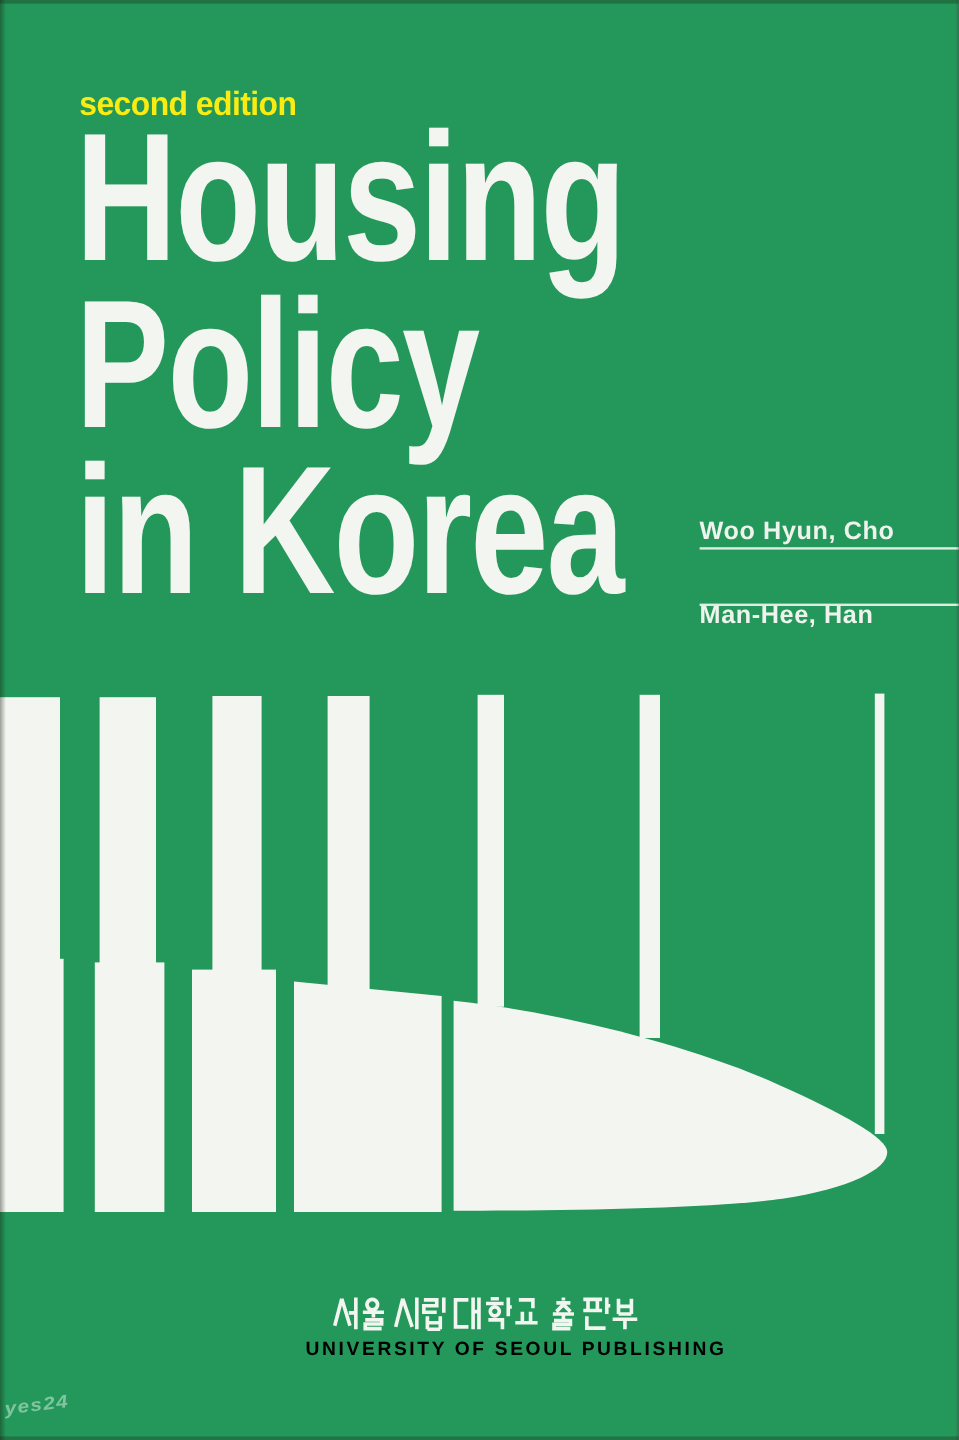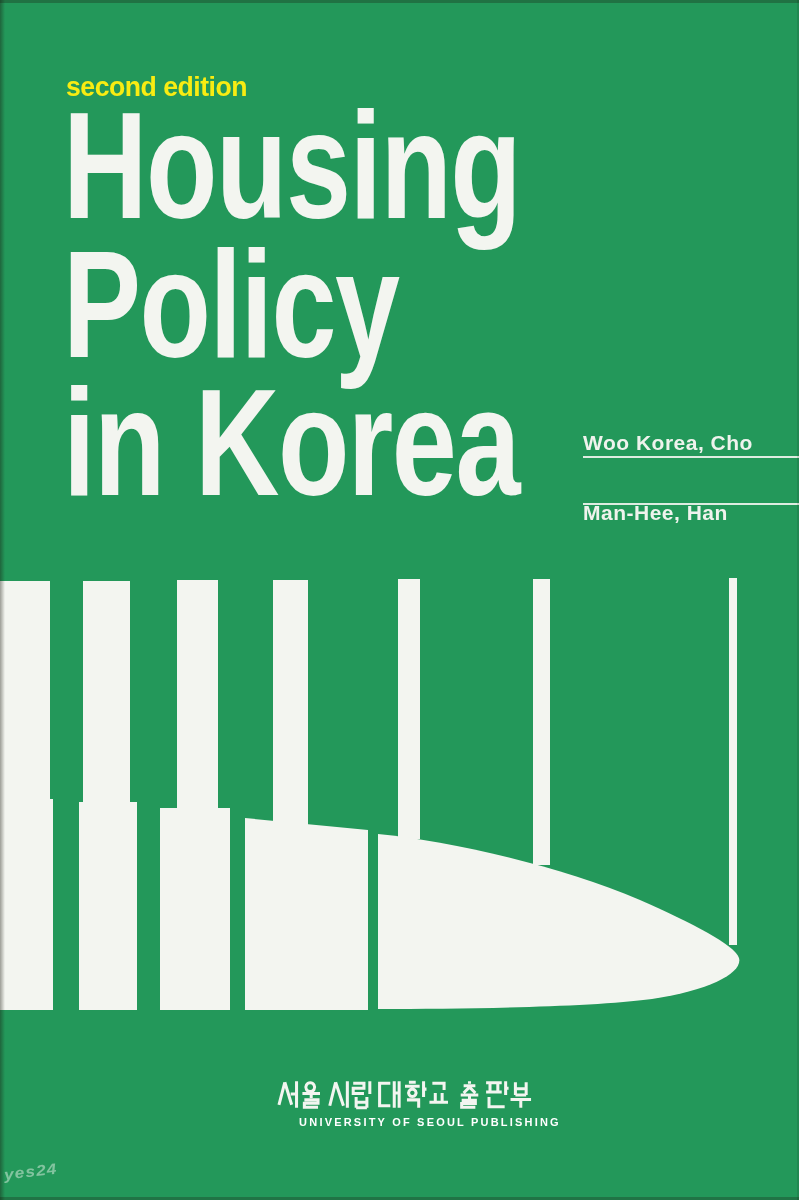--- a/index.html
+++ b/index.html
@@ -51,21 +51,21 @@
   .publisher-kr{position:absolute;left:277px;top:1080px;width:256px;height:30px;}
   .publisher-kr svg{display:block;}
   .kr-stroke{stroke:#f3f5f0;stroke-width:3.1;fill:none;stroke-linecap:butt;stroke-linejoin:miter;}
   .visually-hidden{
     position:absolute;width:1px;height:1px;overflow:hidden;
     clip:rect(0 0 0 0);white-space:nowrap;
   }
   .publisher-en{
     position:absolute;left:250px;top:1116px;width:360px;
     text-align:center;
-    font-size:11px;font-weight:bold;color:#ffffff;
+    font-size:16px;font-weight:bold;color:#000000;
     letter-spacing:2.2px;white-space:nowrap;
   }
   
   .watermark{
     position:absolute;left:3px;top:1166px;
     font-size:15px;font-style:italic;font-weight:bold;
     color:rgba(225,240,228,0.5);
     transform:rotate(-7deg) scaleX(1.15);transform-origin:0 0;
     letter-spacing:1px;
   }
@@ -108,21 +108,21 @@
   </svg>
 
   <div class="edition">second edition</div>
 
   <h1 style="margin:0;font-size:0">
     <span class="title-line title-1">Housing</span>
     <span class="title-line title-2">Policy</span>
     <span class="title-line title-3">in Korea</span>
   </h1>
 
-  <div class="author-row author-1">Woo Korea, Cho</div>
+  <div class="author-row author-1">Woo Hyun, Cho</div>
   <div class="author-rule rule-1"></div>
   <div class="author-row author-2">Man-Hee, Han</div>
   <div class="author-rule rule-2"></div>
 
   <div class="publisher-kr">
     <span class="visually-hidden">서울시립대학교 출판부</span>
     <svg width="256" height="30" viewBox="0 0 262 30" aria-hidden="true">
       <g class="kr-stroke">
 
         <path transform="translate(0,0)" d="M8,2 L2,25 M8,2 L15,25 M20,1 L20,28 M14,14 L20,14"></path>

